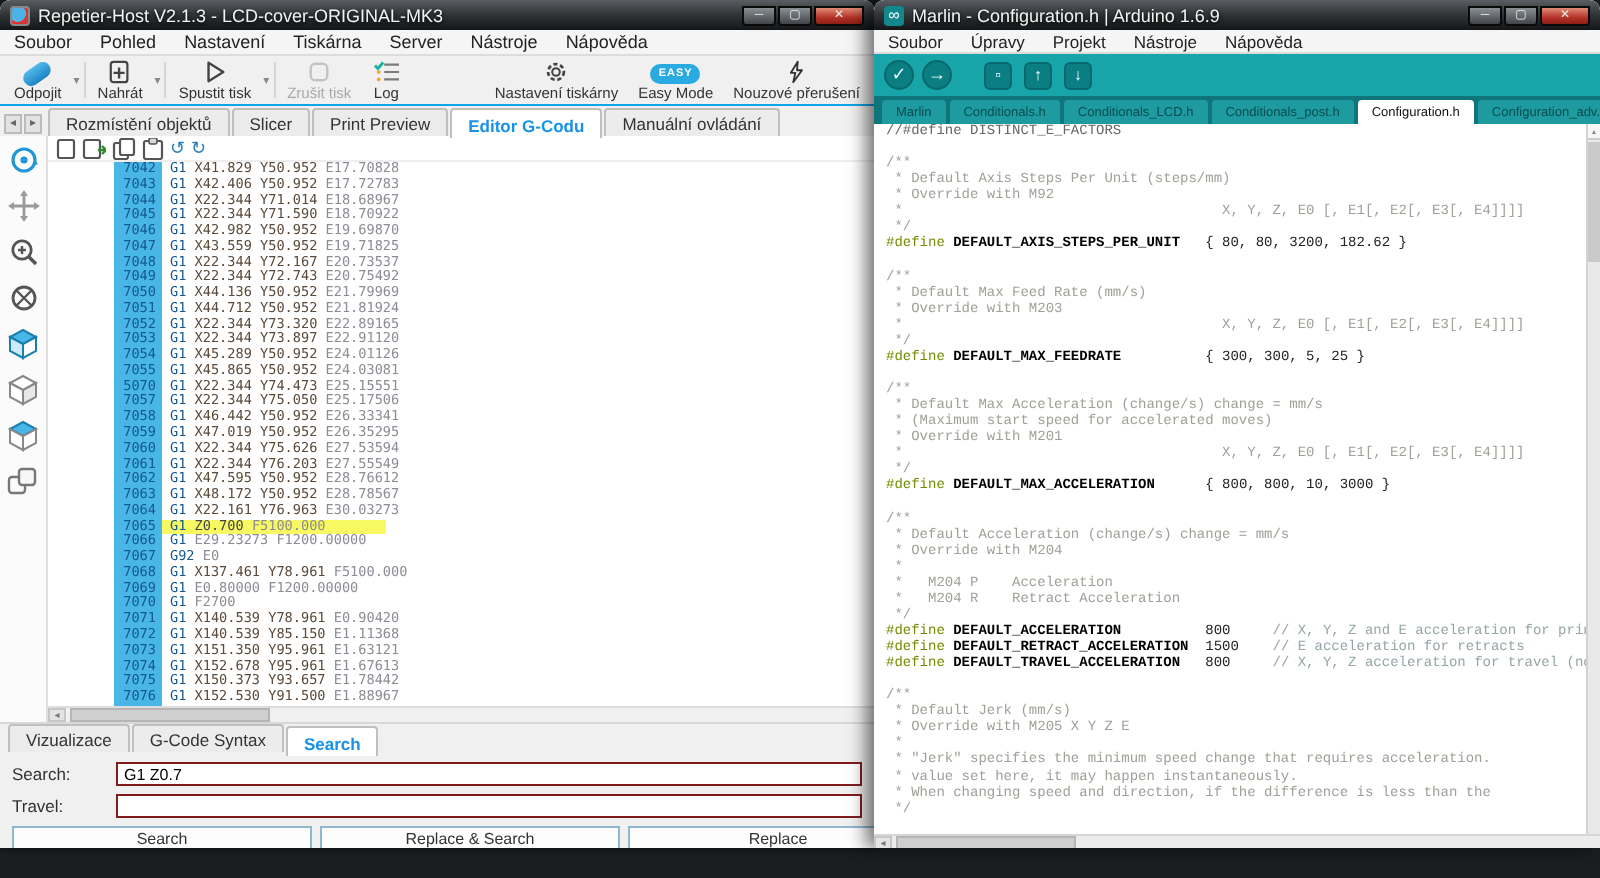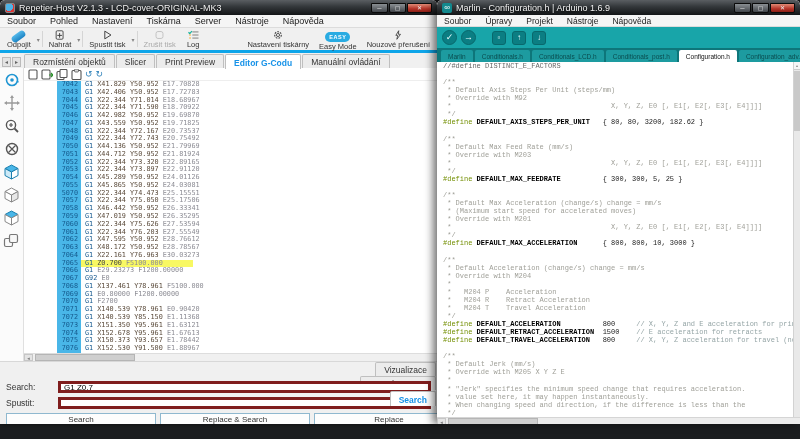--- a/index.html
+++ b/index.html
@@ -19,21 +19,21 @@
   #rh-ico  { background:radial-gradient(circle at 35% 35%, #4db3e6 55%, #d33 58%); border:1px solid #888; }
   #ard-ico { background:#12888d; color:#fff; font-size:8px; line-height:10px; text-align:center; }
 
   
   .menubar { display:flex; align-items:center; background:#f5f5f5; border-bottom:1px solid #dcdcdc; }
   #rh-menubar { height:13px; font-size:9px; }
   #ard-menubar { height:12px; font-size:8.5px; }
   .menu-item { padding:0 7px; color:#222; white-space:nowrap; }
 
   
-  #rh-toolbar { height:25px; background:#f0f0f0; border-bottom:3px solid #0ea5e9; display:flex; align-items:stretch; padding:0 2px; }
+  #rh-toolbar { height:25px; background:#f0f0f0; border-bottom:1px solid #0ea5e9; display:flex; align-items:stretch; padding:0 2px; }
   .tbi { display:flex; flex-direction:column; align-items:center; justify-content:space-between; padding:2px 5px 1px; }
   .tbi .lbl { font-size:7.5px; color:#333; white-space:nowrap; }
   .tbi.disabled .lbl { color:#aaa; }
   .tb-sep { width:1px; background:#d5d5d5; margin:3px 1px; }
   .drop { font-size:6px; color:#888; align-self:center; margin:0 1px; }
   .tb-spacer { flex:1; }
   .icon-plug { width:15px; height:8px; border-radius:4px; background:linear-gradient(#55b9ea,#1c83c4); transform:rotate(-35deg); margin-top:3px; }
   .easy-badge { background:#29abe2; color:#fff; font-size:5.5px; font-weight:bold; padding:2px 4px; border-radius:6px; margin-top:2px; letter-spacing:.5px; }
   svg.oicon { display:block; }
 
@@ -60,25 +60,25 @@
   .gtxt { padding-left:4px; color:#5a4a3a; }
   .gcmd { color:#16588e; }
   .gef  { color:#8c8c94; }
   .grow.hl .gtxt { background:#f8f863; padding-right:30px; color:#444; }
 
   .hscroll { height:8px; background:#f0f0f0; border-top:1px solid #ddd; display:flex; }
   .hs-btn { width:9px; background:#e4e4e4; border:1px solid #c6c6c6; font-size:5px; line-height:6px; text-align:center; color:#777; }
   .hs-thumb { width:100px; background:#cfcfcf; border:1px solid #b5b5b5; margin-left:2px; }
 
   
-  #rh-bottom-tabs { height:15px; display:flex; align-items:flex-end; background:#f0f0f0; padding-left:4px; border-top:1px solid #d8d8d8;flex-direction:column; }
+  #rh-bottom-tabs { height:15px; display:flex; align-items:center; background:#f0f0f0; padding-left:4px; border-top:1px solid #d8d8d8; }
   #rh-search { height:48px; background:#f0f0f0; padding:4px 6px 0; }
   .srow { display:flex; align-items:center; height:14px; margin-bottom:2px; }
   .srow label { width:52px; font-size:8.5px; color:#333; }
-  .srow input { flex:1; height:12px; border:3px solid #7f1d1d; background:#fff; font-size:8px; font-family:"Liberation Sans",sans-serif; padding:0 3px; }
+  .srow input { flex:1; height:12px; border:1px solid #7f1d1d; background:#fff; font-size:8px; font-family:"Liberation Sans",sans-serif; padding:0 3px; }
   #search-buttons { display:flex; gap:4px; margin-top:3px; }
   #search-buttons .sbtn { flex:0 0 150px; height:13px; background:#fdfdfd; border:1px solid #8fb8cf; font-size:8px; color:#333; text-align:center; line-height:11px; }
   #rh-status { height:15px; border-top:1px solid #cfcfcf; background:#f0f0f0; display:flex; align-items:center; gap:11px; padding:0 8px; font-size:8px; color:#333;margin-left:12px; }
 
   
   #ard-toolbar { height:21px; background:#18a5a9; display:flex; align-items:center; gap:4px; padding:0 5px; }
   .abtn-c { width:15px; height:15px; border-radius:50%; background:#0b7e83; border:1px solid #09686c; color:#eafefe; font-size:9px; line-height:13px; text-align:center; }
   .abtn-s { width:14px; height:14px; border-radius:3px; background:#0b7e83; border:1px solid #09686c; color:#eafefe; font-size:8px; line-height:12px; text-align:center; margin-left:2px; }
   .abtn-gap { width:6px; }
   #ard-tabs { height:14px; background:#0e767a; display:flex; align-items:flex-end; padding-left:4px; overflow:hidden; }
@@ -308,21 +308,21 @@
         <span class="rtab">G-Code Syntax</span>
         <span class="rtab active">Search</span>
       </div>
 
     <div id="rh-search">
       <div class="srow">
         <label>Search:</label>
         <input type="text" value="G1 Z0.7" style="">
       </div>
       <div class="srow">
-        <label>Spustit:</label>
+        <label>Travel:</label>
         <input type="text" value="" style="">
       </div>
       <div id="search-buttons">
           <span class="sbtn">Search</span>
           <span class="sbtn">Replace &amp; Search</span>
           <span class="sbtn">Replace</span>
         </div>
     </div>
 
     <div id="rh-status">
@@ -397,21 +397,20 @@
         <div class="iline"><span class="seg-c"> *                                      X, Y, Z, E0 [, E1[, E2[, E3[, E4]]]]</span></div>
         <div class="iline"><span class="seg-c"> */</span></div>
         <div class="iline"><span class="seg-d">#define</span><span class="seg-n"> DEFAULT_MAX_ACCELERATION</span><span class="seg-v">      { 800, 800, 10, 3000 }</span></div>
         <div class="iline">&nbsp;</div>
         <div class="iline"><span class="seg-c">/**</span></div>
         <div class="iline"><span class="seg-c"> * Default Acceleration (change/s) change = mm/s</span></div>
         <div class="iline"><span class="seg-c"> * Override with M204</span></div>
         <div class="iline"><span class="seg-c"> *</span></div>
         <div class="iline"><span class="seg-c"> *   M204 P    Acceleration</span></div>
         <div class="iline"><span class="seg-c"> *   M204 R    Retract Acceleration</span></div>
-        <div class="iline"><span class="seg-c"> *   M204 T    Travel Acceleration</span></div>
         <div class="iline"><span class="seg-c"> */</span></div>
         <div class="iline"><span class="seg-d">#define</span><span class="seg-n"> DEFAULT_ACCELERATION</span><span class="seg-v">          800</span><span class="seg-i">     // X, Y, Z and E acceleration for printing moves</span></div>
         <div class="iline"><span class="seg-d">#define</span><span class="seg-n"> DEFAULT_RETRACT_ACCELERATION</span><span class="seg-v">  1500</span><span class="seg-i">    // E acceleration for retracts</span></div>
         <div class="iline"><span class="seg-d">#define</span><span class="seg-n"> DEFAULT_TRAVEL_ACCELERATION</span><span class="seg-v">   800</span><span class="seg-i">     // X, Y, Z acceleration for travel (non printing) moves</span></div>
         <div class="iline">&nbsp;</div>
         <div class="iline"><span class="seg-c">/**</span></div>
         <div class="iline"><span class="seg-c"> * Default Jerk (mm/s)</span></div>
         <div class="iline"><span class="seg-c"> * Override with M205 X Y Z E</span></div>
         <div class="iline"><span class="seg-c"> *</span></div>
         <div class="iline"><span class="seg-c"> * "Jerk" specifies the minimum speed change that requires acceleration.</span></div>

